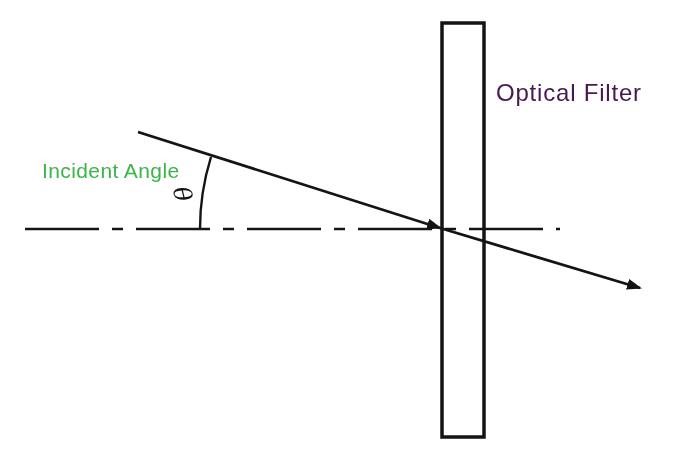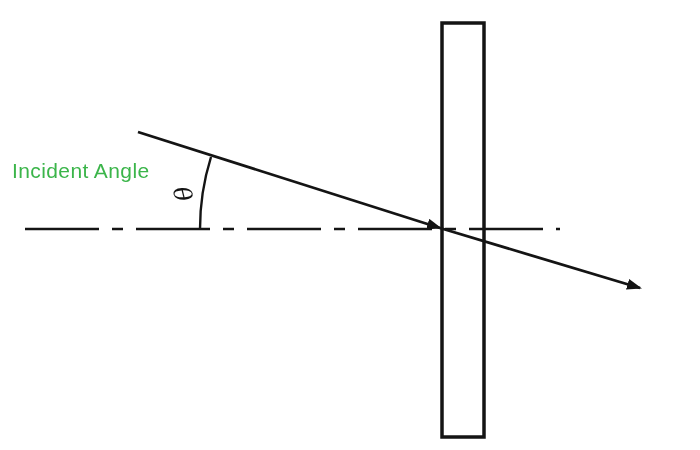--- a/index.html
+++ b/index.html
@@ -27,21 +27,21 @@
     font-weight: 500;
   }
   .filter-label {
     left: 496px;
     top: 79px;
     font-size: 24px;
     letter-spacing: 0.8px;
     color: var(--filter-label-color, #481850);
   }
   .angle-label {
-    left: 12px;
+    left: 42px;
     top: 159px;
     font-size: 21px;
     letter-spacing: 0.4px;
     color: var(--angle-label-color, #3bb54a);
   }
   .theta {
     position: absolute;
     left: 167px;
     top: 179px;
     width: 30px;
@@ -75,18 +75,19 @@
 
     <line class="stroke" x1="25" y1="229" x2="560" y2="229" stroke-width="2.6" stroke-dasharray="74 13 11 13"></line>
 
     <line class="stroke" marker-end="url(#arrowhead)" x1="138" y1="132" x2="440" y2="228" stroke-width="2.8"></line>
 
     <line class="stroke" marker-end="url(#arrowhead)" x1="440" y1="228" x2="640" y2="288" stroke-width="2.8"></line>
 
     <path class="stroke" d="M 200 229 A 242 242 0 0 1 211 157" stroke-width="2.4"></path>
   </svg>
 
+  <div class="label filter-label">Optical Filter</div>
 
   <div class="label angle-label">Incident Angle</div>
 
   <div class="theta">θ</div>
 
 </div>
 
 </body></html>

